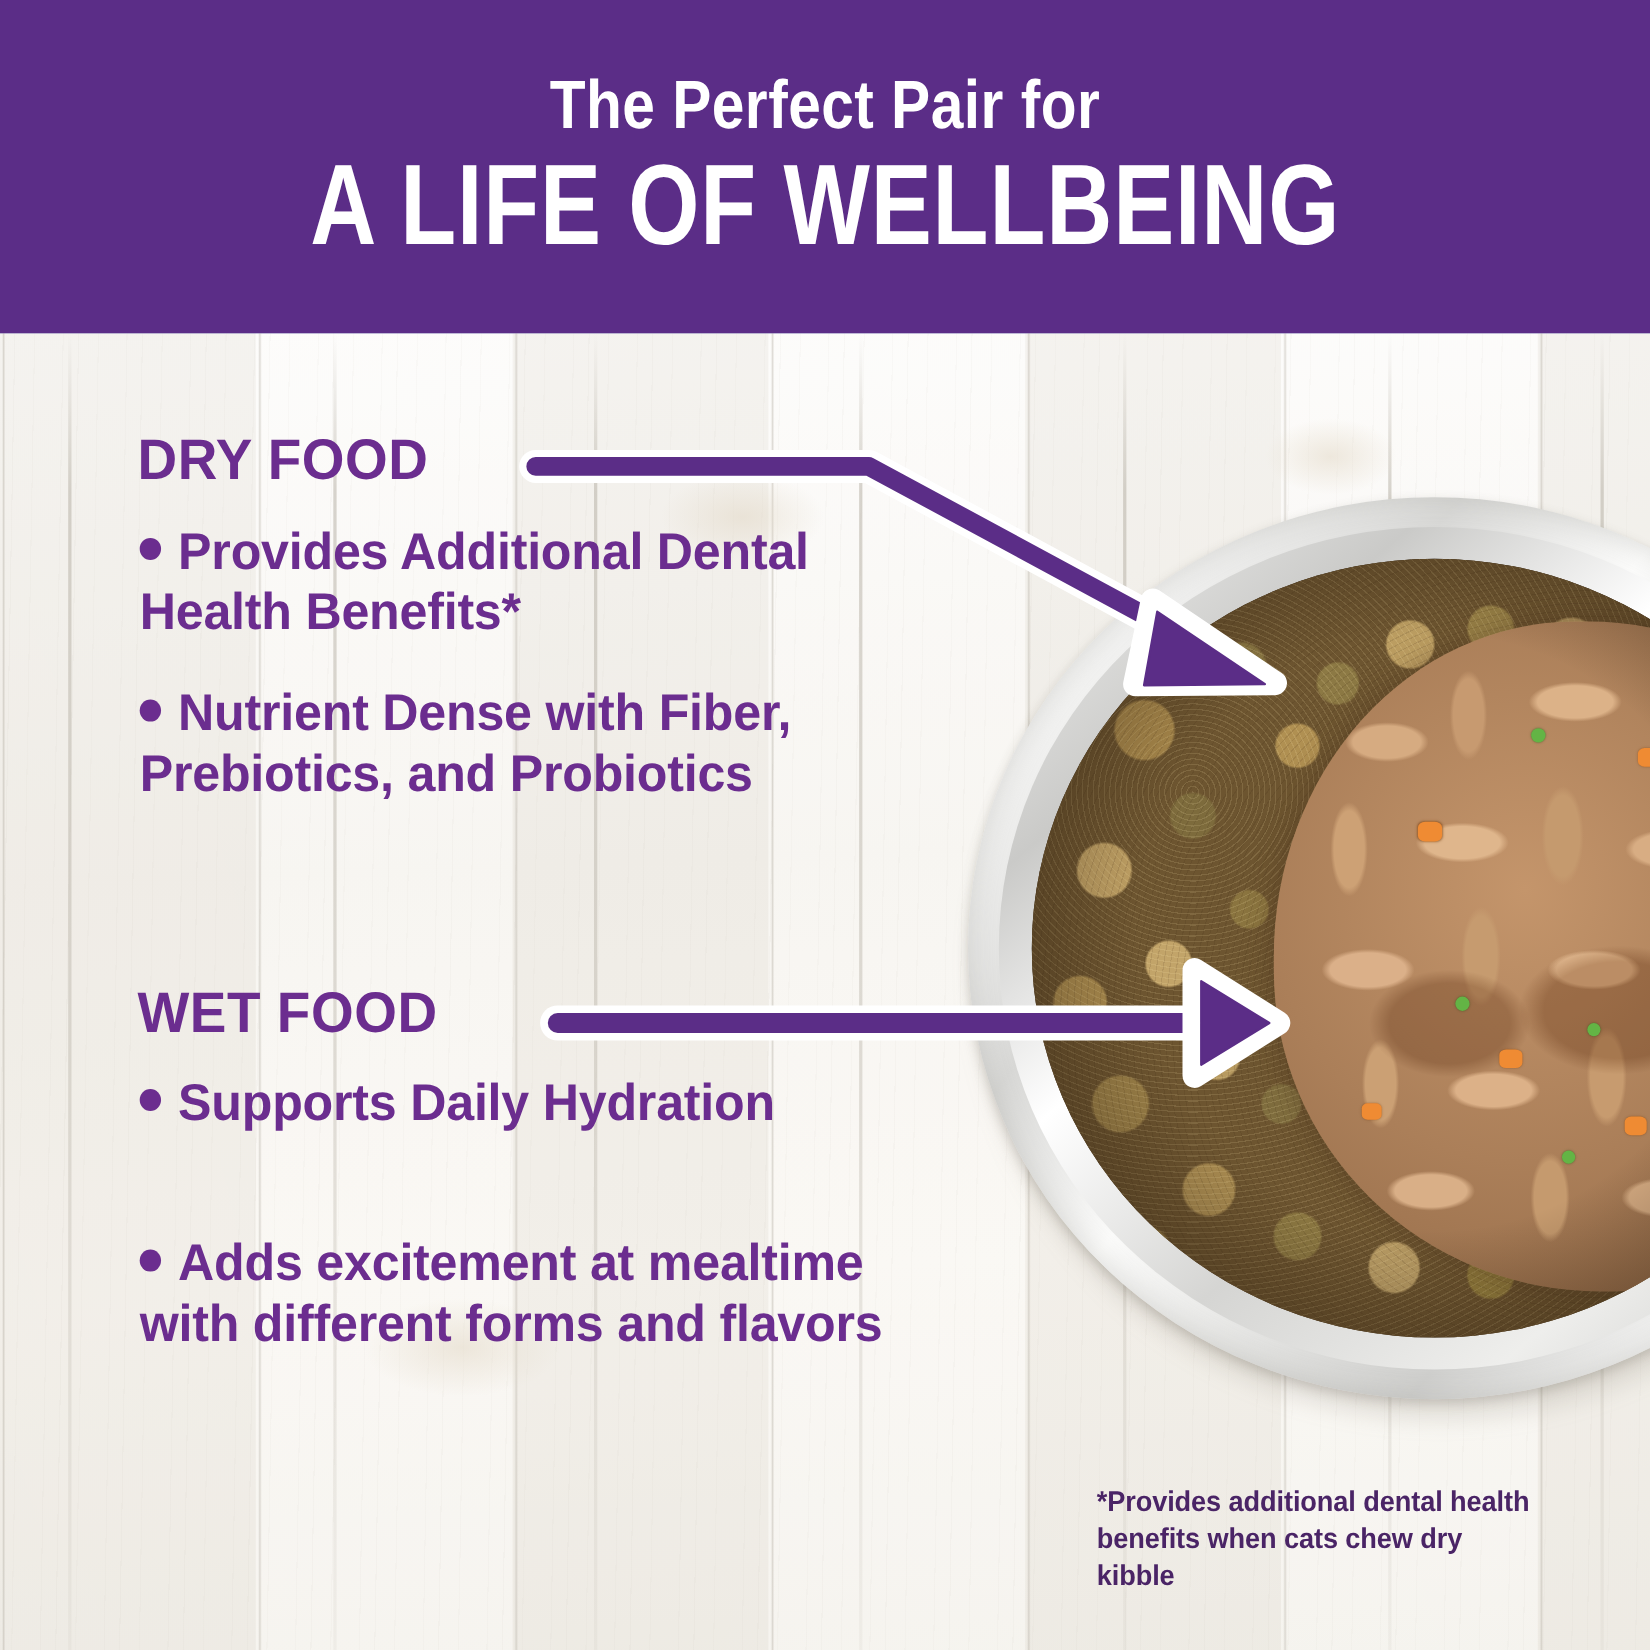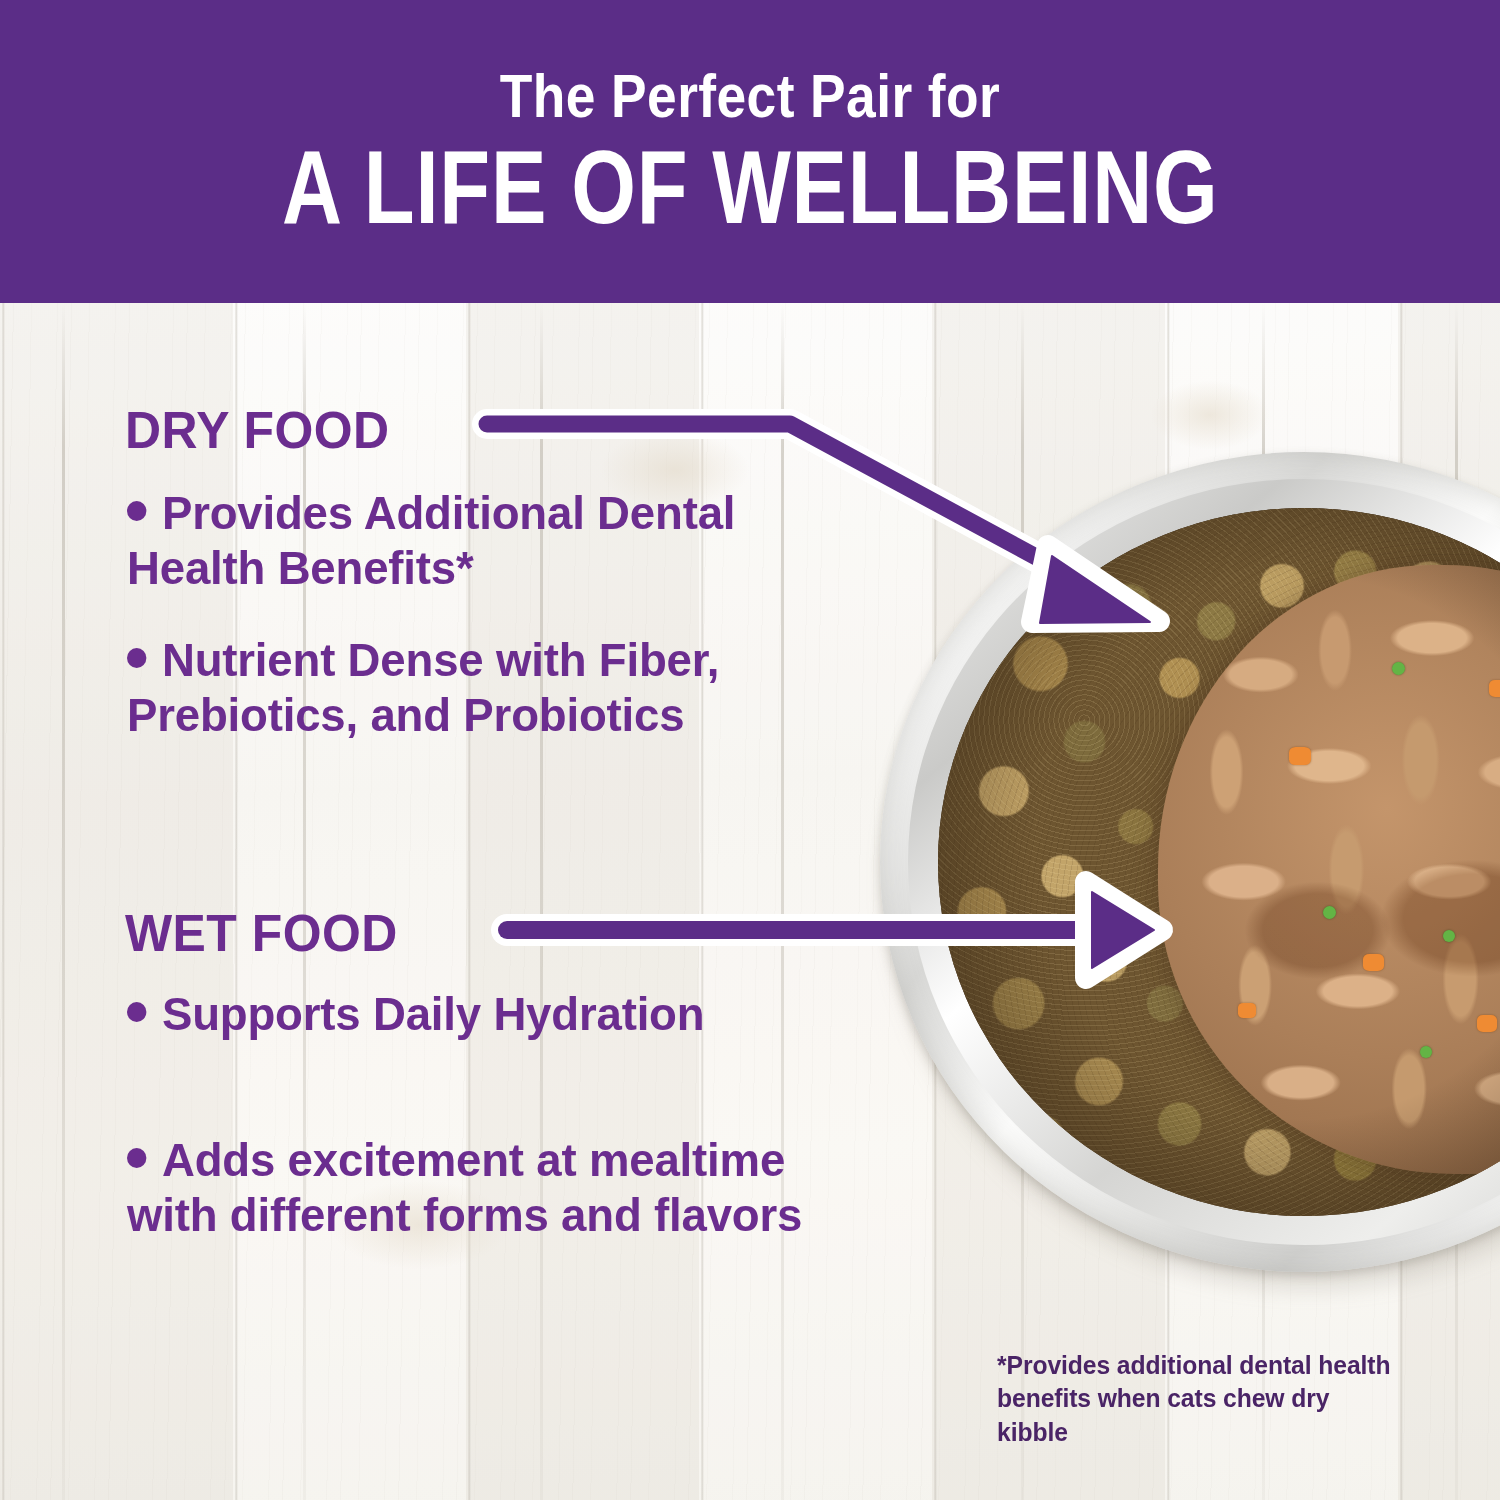--- a/index.html
+++ b/index.html
@@ -76,21 +76,21 @@
     font-family:"Liberation Sans Narrow","Liberation Sans",sans-serif;
     font-weight:700;
     font-size:104px;
     line-height:1.0;
     letter-spacing:1px;
     transform:scaleX(.80);
     white-space:nowrap;
   }
 
   
-  .copy-col { position:absolute; left:0; top:303px; width:900px; height:1197px; }
+  .copy-col { position:absolute; left:0; top:291px; width:900px; height:1197px; }
 
   .section-head {
     position:absolute;
     color:#6B2D8F;
     font-family:"Liberation Sans",sans-serif;
     font-weight:700;
     font-size:52px;
     letter-spacing:.5px;
     white-space:nowrap;
     transform:scaleX(.96);

